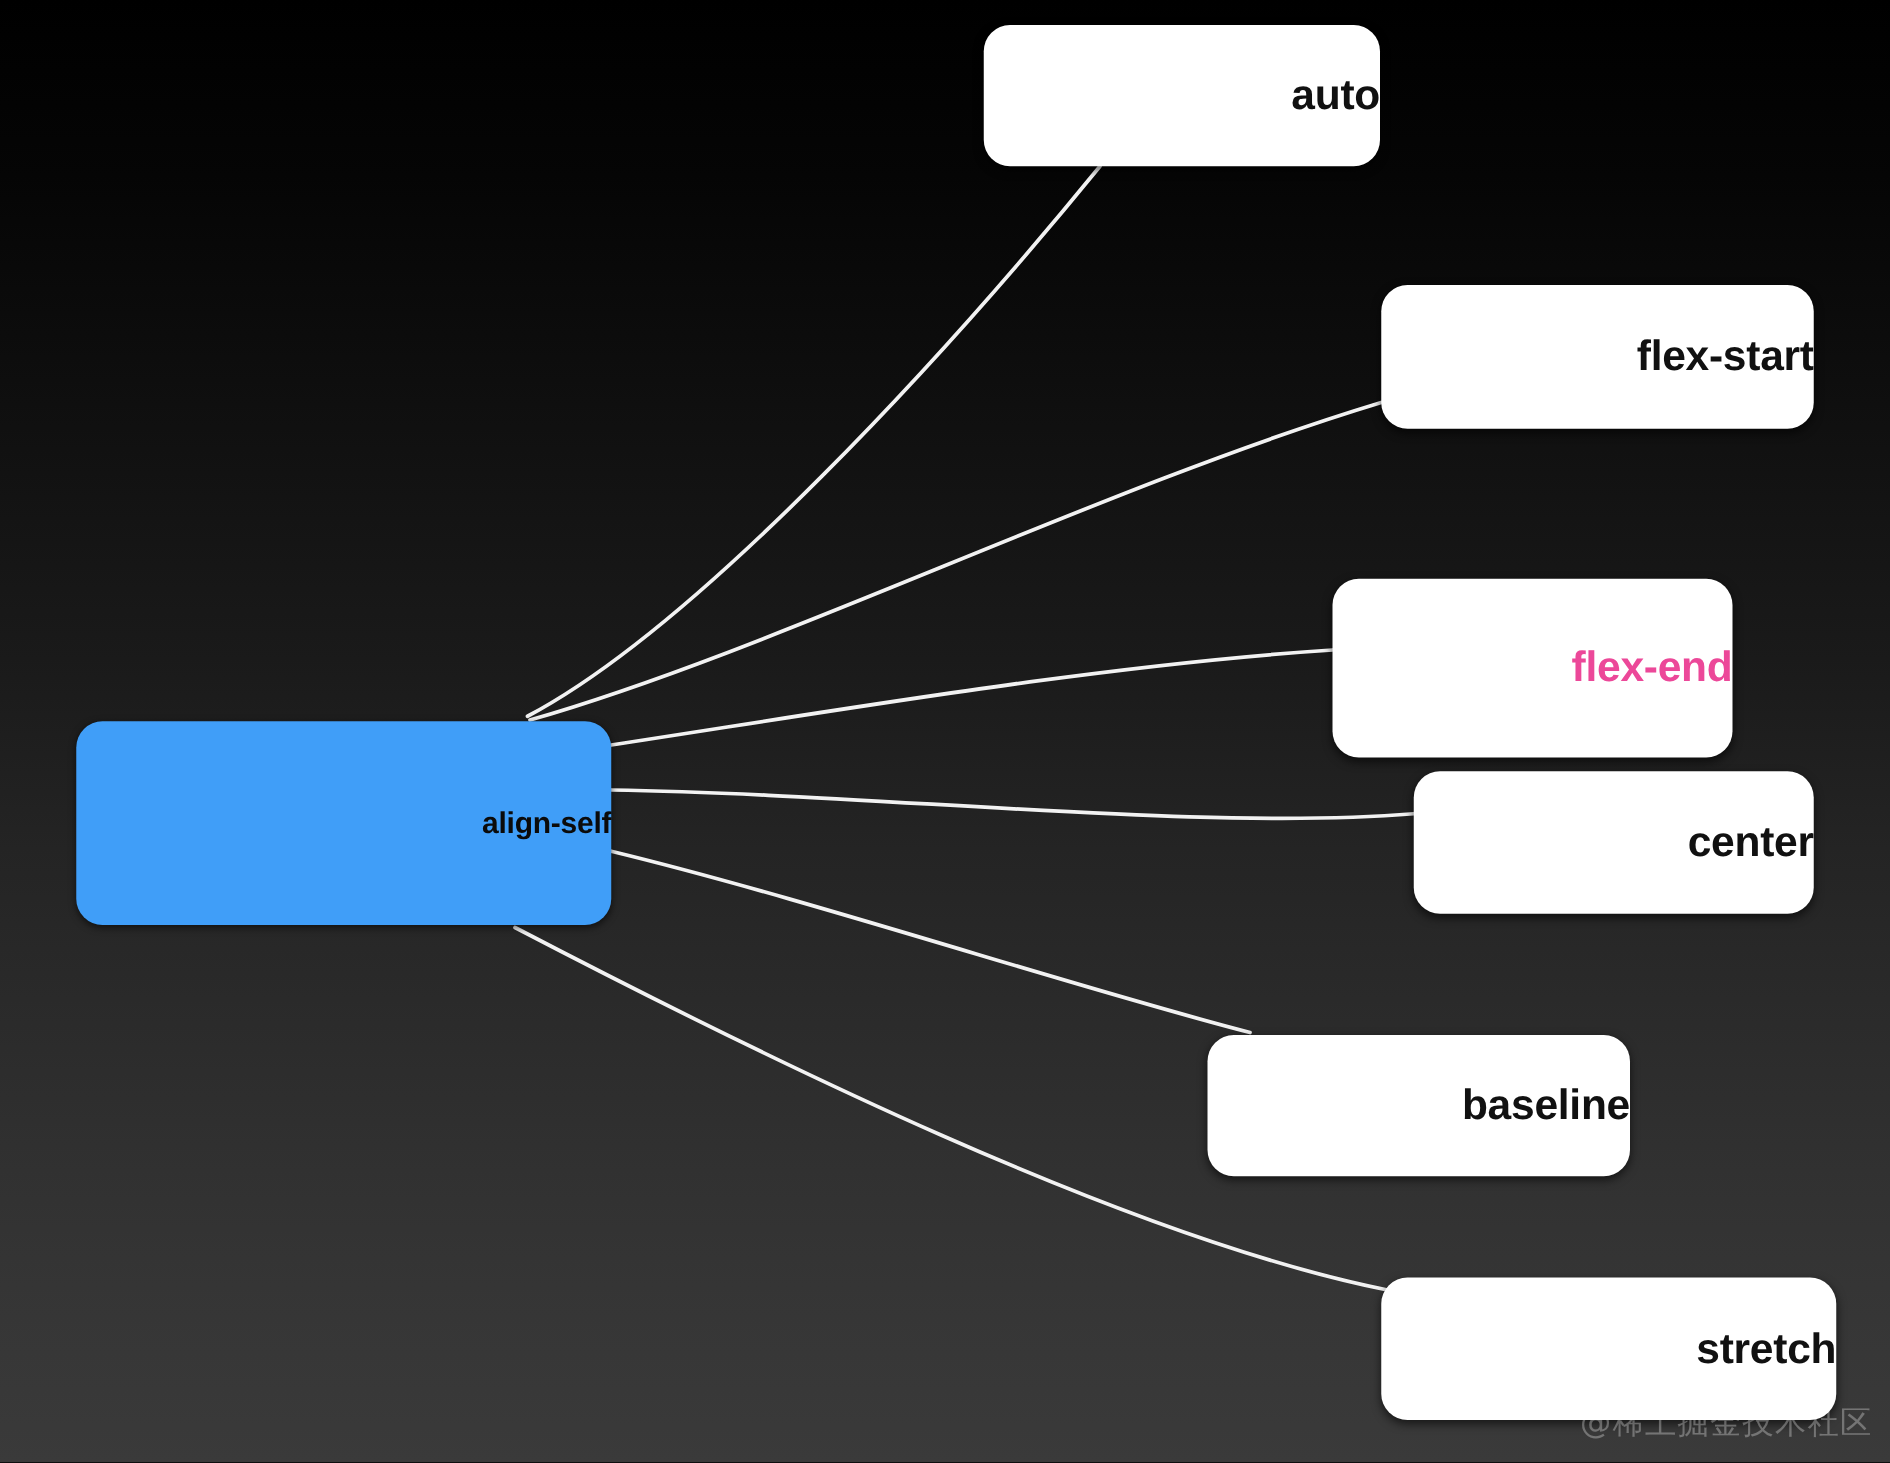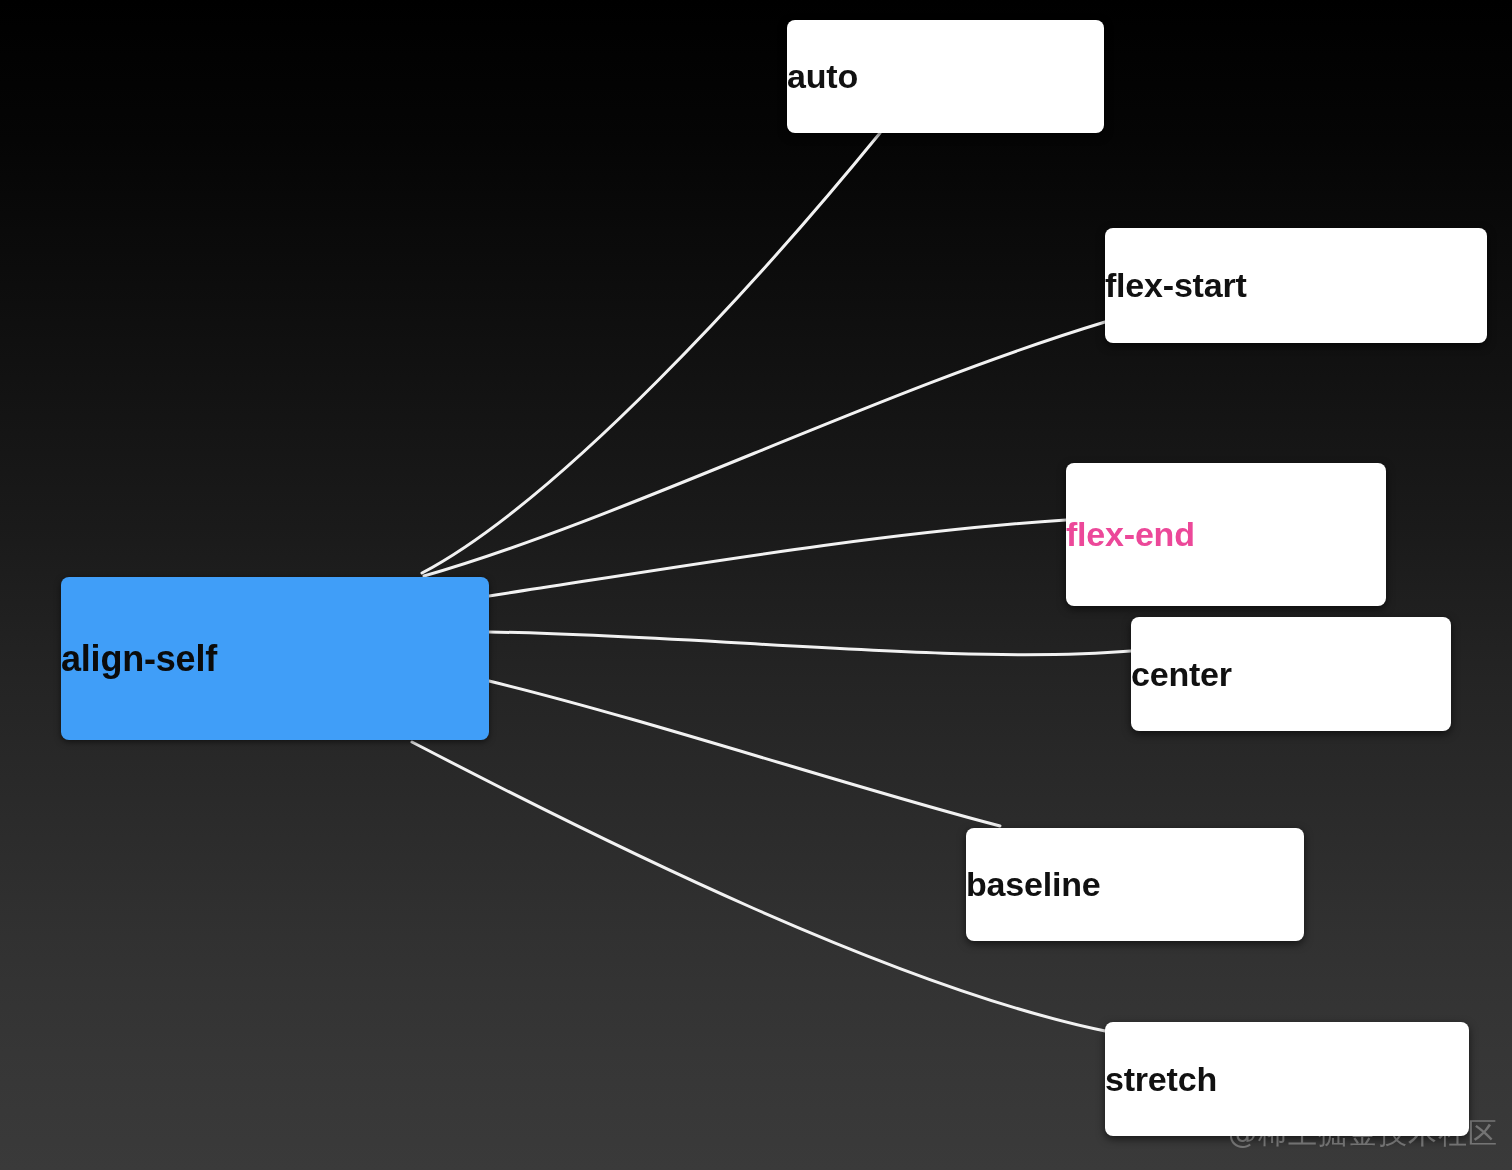--- a/index.html
+++ b/index.html
@@ -30,44 +30,44 @@
     top: 0;
     width: 1512px;
     height: 1170px;
     pointer-events: none;
   }
   .node {
     position: absolute;
     box-sizing: border-box;
     display: flex;
     align-items: center;
-    justify-content: flex-start;
-    border-radius: 8px;
+    justify-content: flex-end;
+    border-radius: 21px;
     font-weight: bold;
     letter-spacing: -0.2px;
     white-space: nowrap;
   }
   .node-root {
     background: #409ef8;
     color: #0b0b0b;
-    font-size: 36px;
+    font-size: 24px;
     box-shadow: 0 2px 6px rgba(0,0,0,0.55);
   }
   .node-leaf {
     background: #ffffff;
     color: #111111;
     font-size: 34px;
     box-shadow: 0 3px 8px rgba(0,0,0,0.6);
   }
   .watermark {
     position: absolute;
     right: 14px;
     bottom: 16px;
     color: rgba(255,255,255,0.30);
-    font-size: 29px;
+    font-size: 25px;
     font-weight: normal;
     letter-spacing: 1px;
     font-family: "DejaVu Sans", "Liberation Sans", sans-serif;
     mix-blend-mode: normal;
   }
 </style>
 </head>
 <body>
 
 <div id="stage" style="background: linear-gradient(rgb(0, 0, 0) 0%, rgb(5, 5, 5) 12%, rgb(14, 14, 14) 26%, rgb(26, 26, 26) 45%, rgb(36, 36, 36) 58%, rgb(43, 43, 43) 70%, rgb(49, 49, 49) 80%, rgb(54, 54, 54) 90%, rgb(58, 58, 58) 100%);">
@@ -84,21 +84,21 @@
   </svg>
 
   <div class="node node-root" id="root-node" style="left: 61px; top: 577px; width: 428px; height: 163px; background: rgb(64, 158, 248); color: rgb(11, 11, 11);">
     <span>align-self</span>
   </div>
 
   <div class="node node-leaf" id="leaf-0" style="left: 787px; top: 20px; width: 317px; height: 113px; background: rgb(255, 255, 255); color: rgb(17, 17, 17);">
     <span>auto</span>
   </div>
 
-  <div class="node node-leaf" id="leaf-1" style="left: 1105px; top: 228px; width: 382px; height: 115px; background: rgb(255, 255, 255); color: rgb(17, 17, 17);">
+  <div class="node node-leaf" id="leaf-1" style="left: 1105px; top: 228px; width: 346px; height: 115px; background: rgb(255, 255, 255); color: rgb(17, 17, 17);">
     <span>flex-start</span>
   </div>
 
   <div class="node node-leaf" id="leaf-2" style="left: 1066px; top: 463px; width: 320px; height: 143px; background: rgb(255, 255, 255); color: #ec4899;">
     <span>flex-end</span>
   </div>
 
   <div class="node node-leaf" id="leaf-3" style="left: 1131px; top: 617px; width: 320px; height: 114px; background: rgb(255, 255, 255); color: rgb(17, 17, 17);">
     <span>center</span>
   </div>

